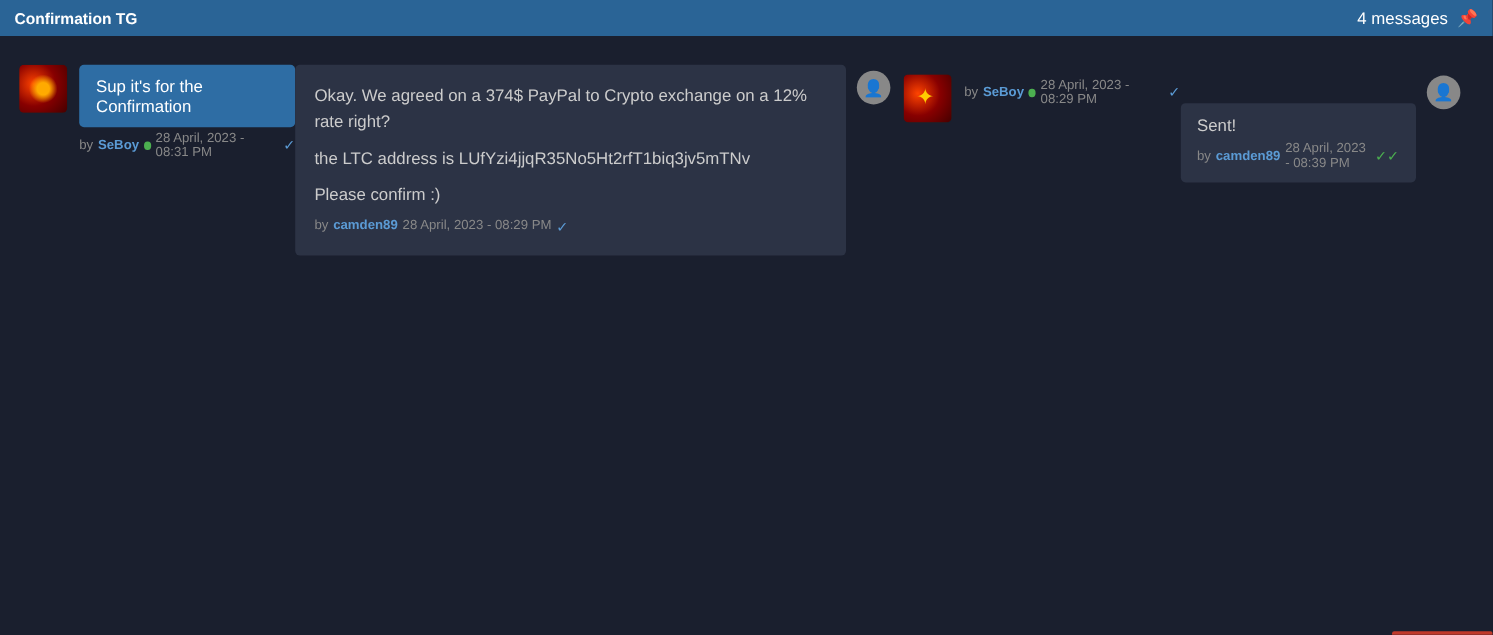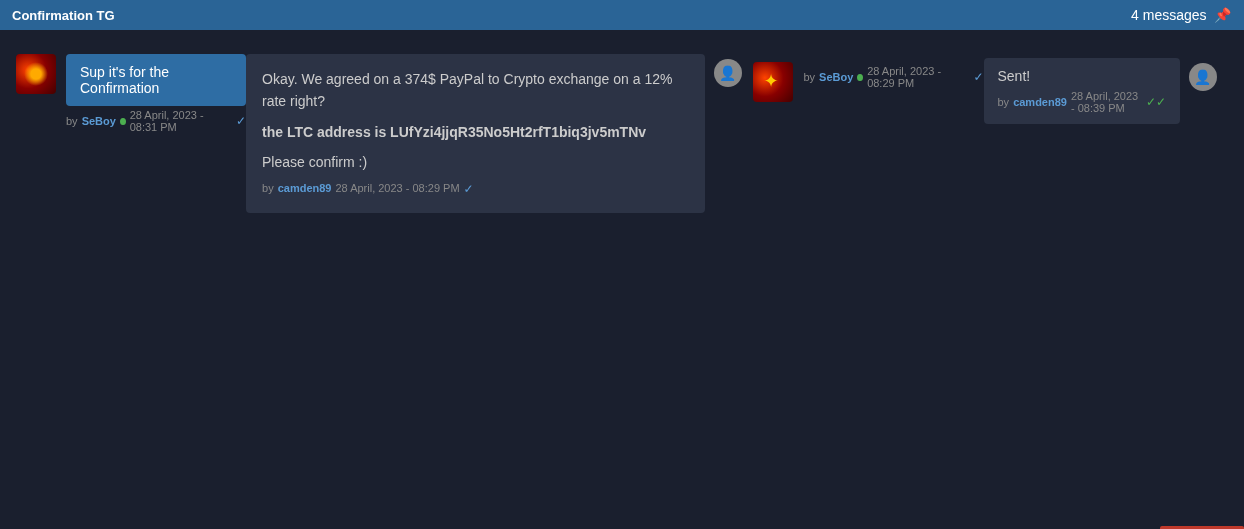--- a/index.html
+++ b/index.html
@@ -244,21 +244,21 @@
         <span class="checkmark">✓</span>
       </div>
     </div>
   </div>
 
   <div style="display:flex; justify-content:flex-end; margin-top:8px; margin-right:10px;">
     <div class="bubble-right-wrap">
       <div style="display:flex; flex-direction:column;">
         <div class="bubble-right">
           <div>Okay. We agreed on a 374$ PayPal to Crypto exchange on a 12% rate right?</div>
-          <div style="margin-top:8px;font-weight:bold;">the LTC address is LUfYzi4jjqR35No5Ht2rfT1biq3jv5mTNv</div>
+          <div style="margin-top:8px;">the LTC address is LUfYzi4jjqR35No5Ht2rfT1biq3jv5mTNv</div>
           <div style="margin-top:8px;">Please confirm :)</div>
           <div class="bubble-right-meta">
             <span>by</span>
             <span class="username">camden89</span>
             <span>28 April, 2023 - 08:29 PM</span>
             <span class="checkmark">✓</span>
           </div>
         </div>
       </div>
       <div class="right-avatar">
@@ -277,21 +277,21 @@
         <span class="username">SeBoy</span>
         <span class="online-dot"></span>
         <span>28 April, 2023 - 08:29 PM</span>
         <span class="checkmark">✓</span>
       </div>
     </div>
   </div>
 
   <div style="display:flex; justify-content:flex-end; margin-top:12px; margin-right:10px;">
     <div class="sent-bubble-wrap">
-      <div style="display:flex; flex-direction:column;">
+      <div style="display:flex; flex-direction:column;margin-top:28px;">
         <div class="sent-bubble">
           <div>Sent!</div>
           <div class="bubble-right-meta">
             <span>by</span>
             <span class="username">camden89</span>
             <span>28 April, 2023 - 08:39 PM</span>
             <span class="checkmark-green">✓✓</span>
           </div>
         </div>
       </div>

